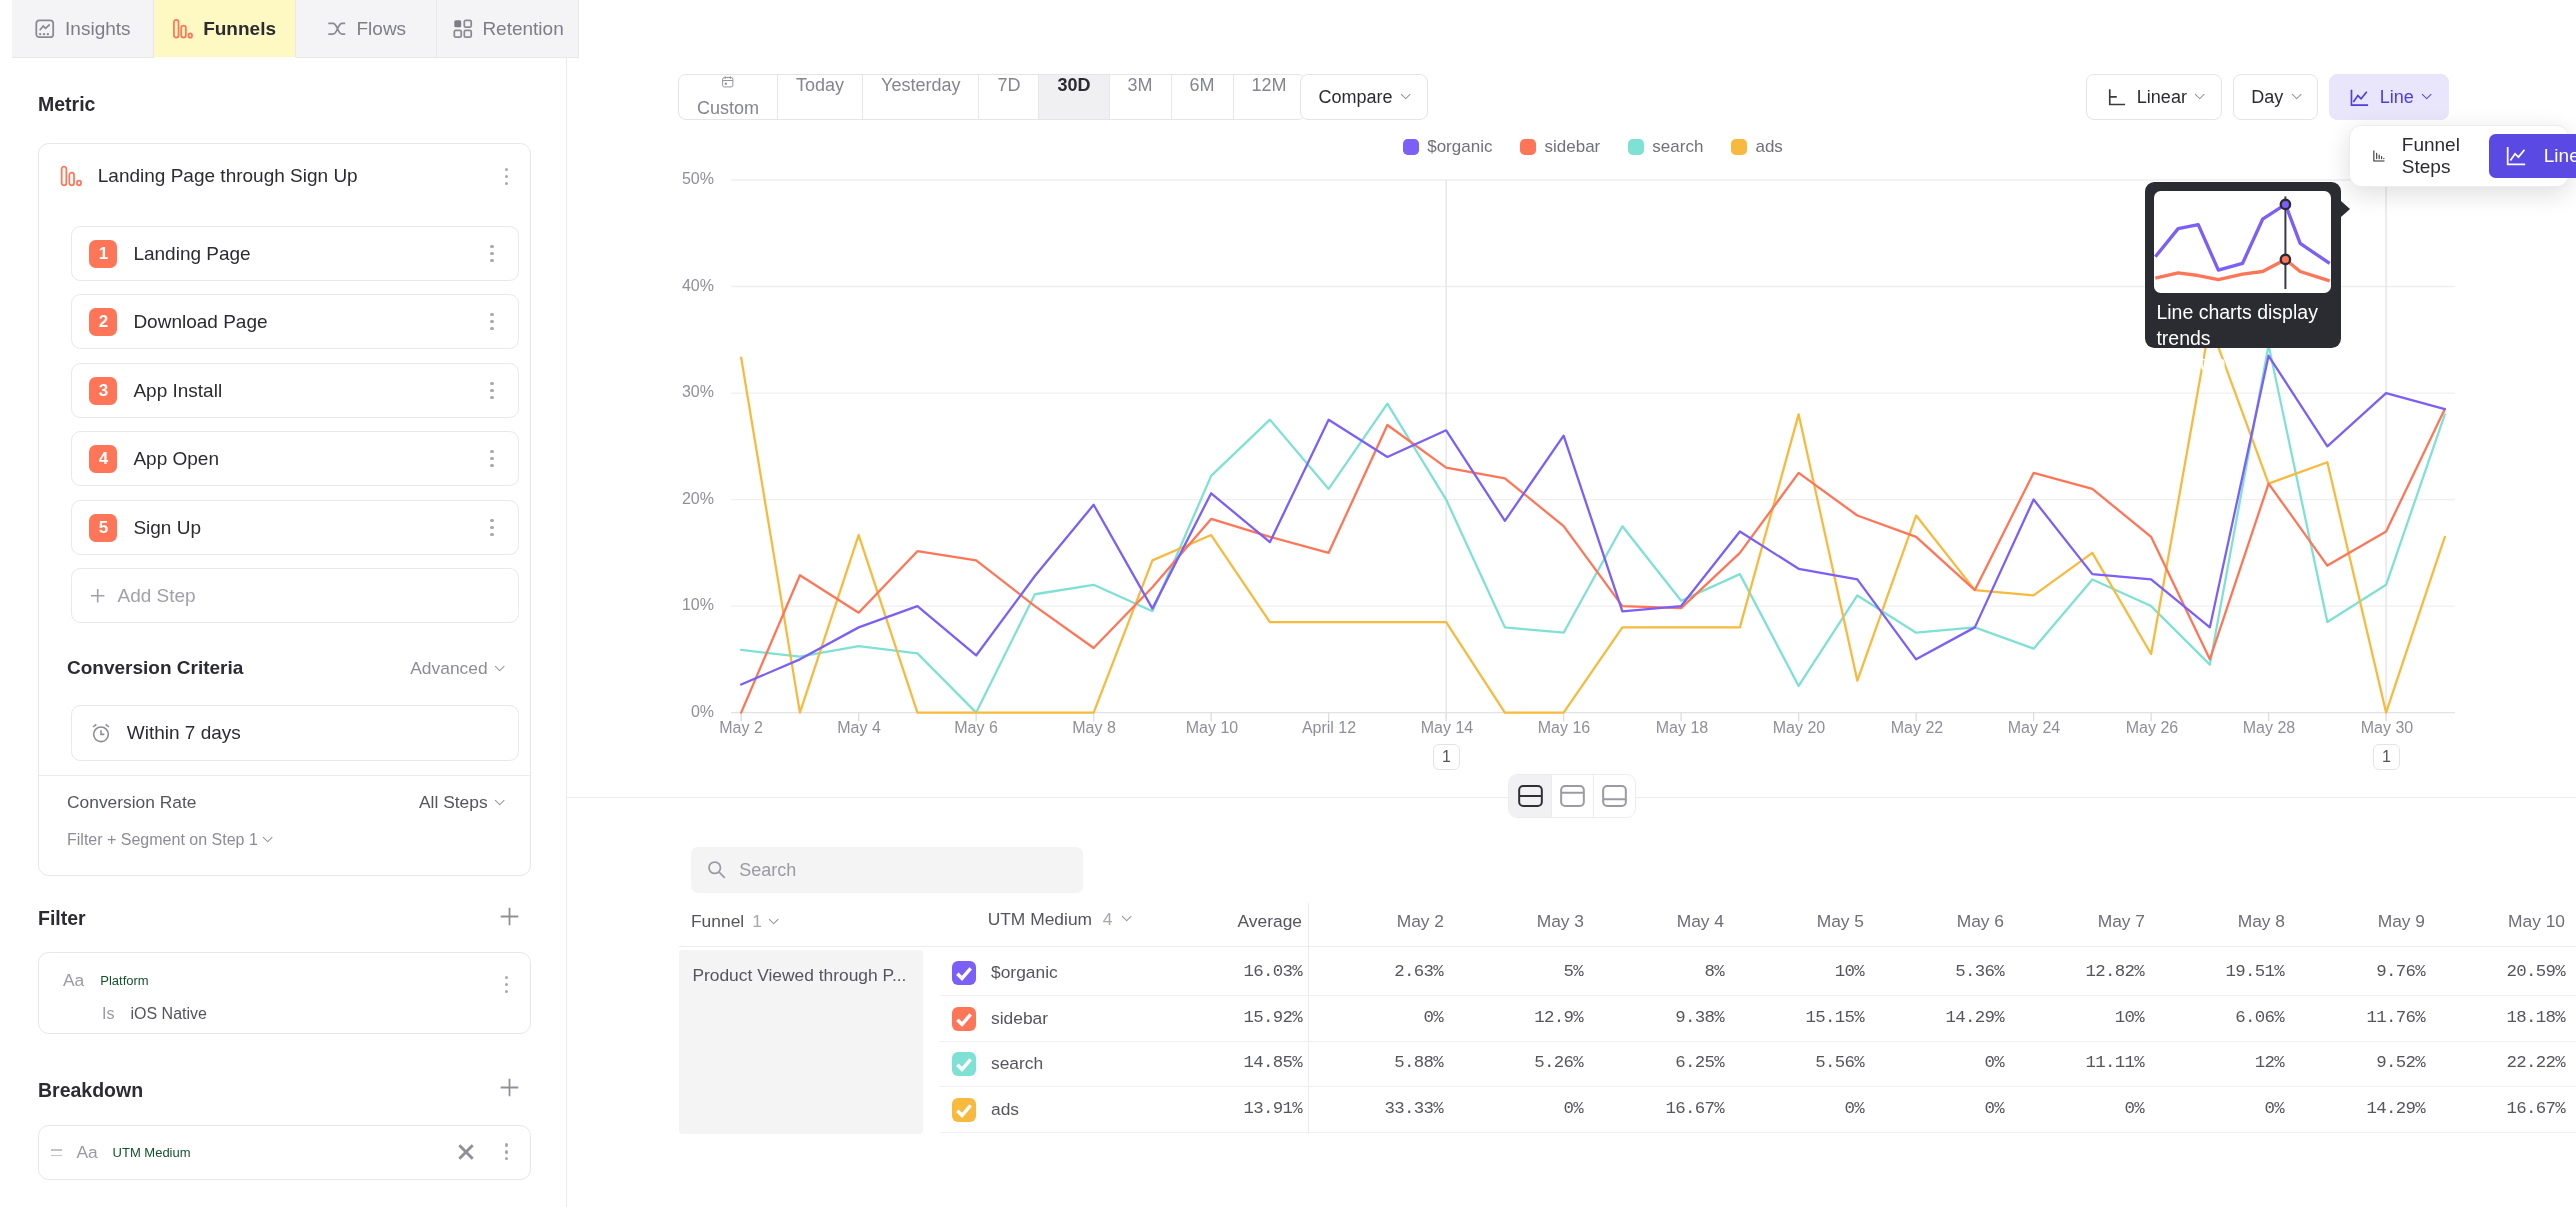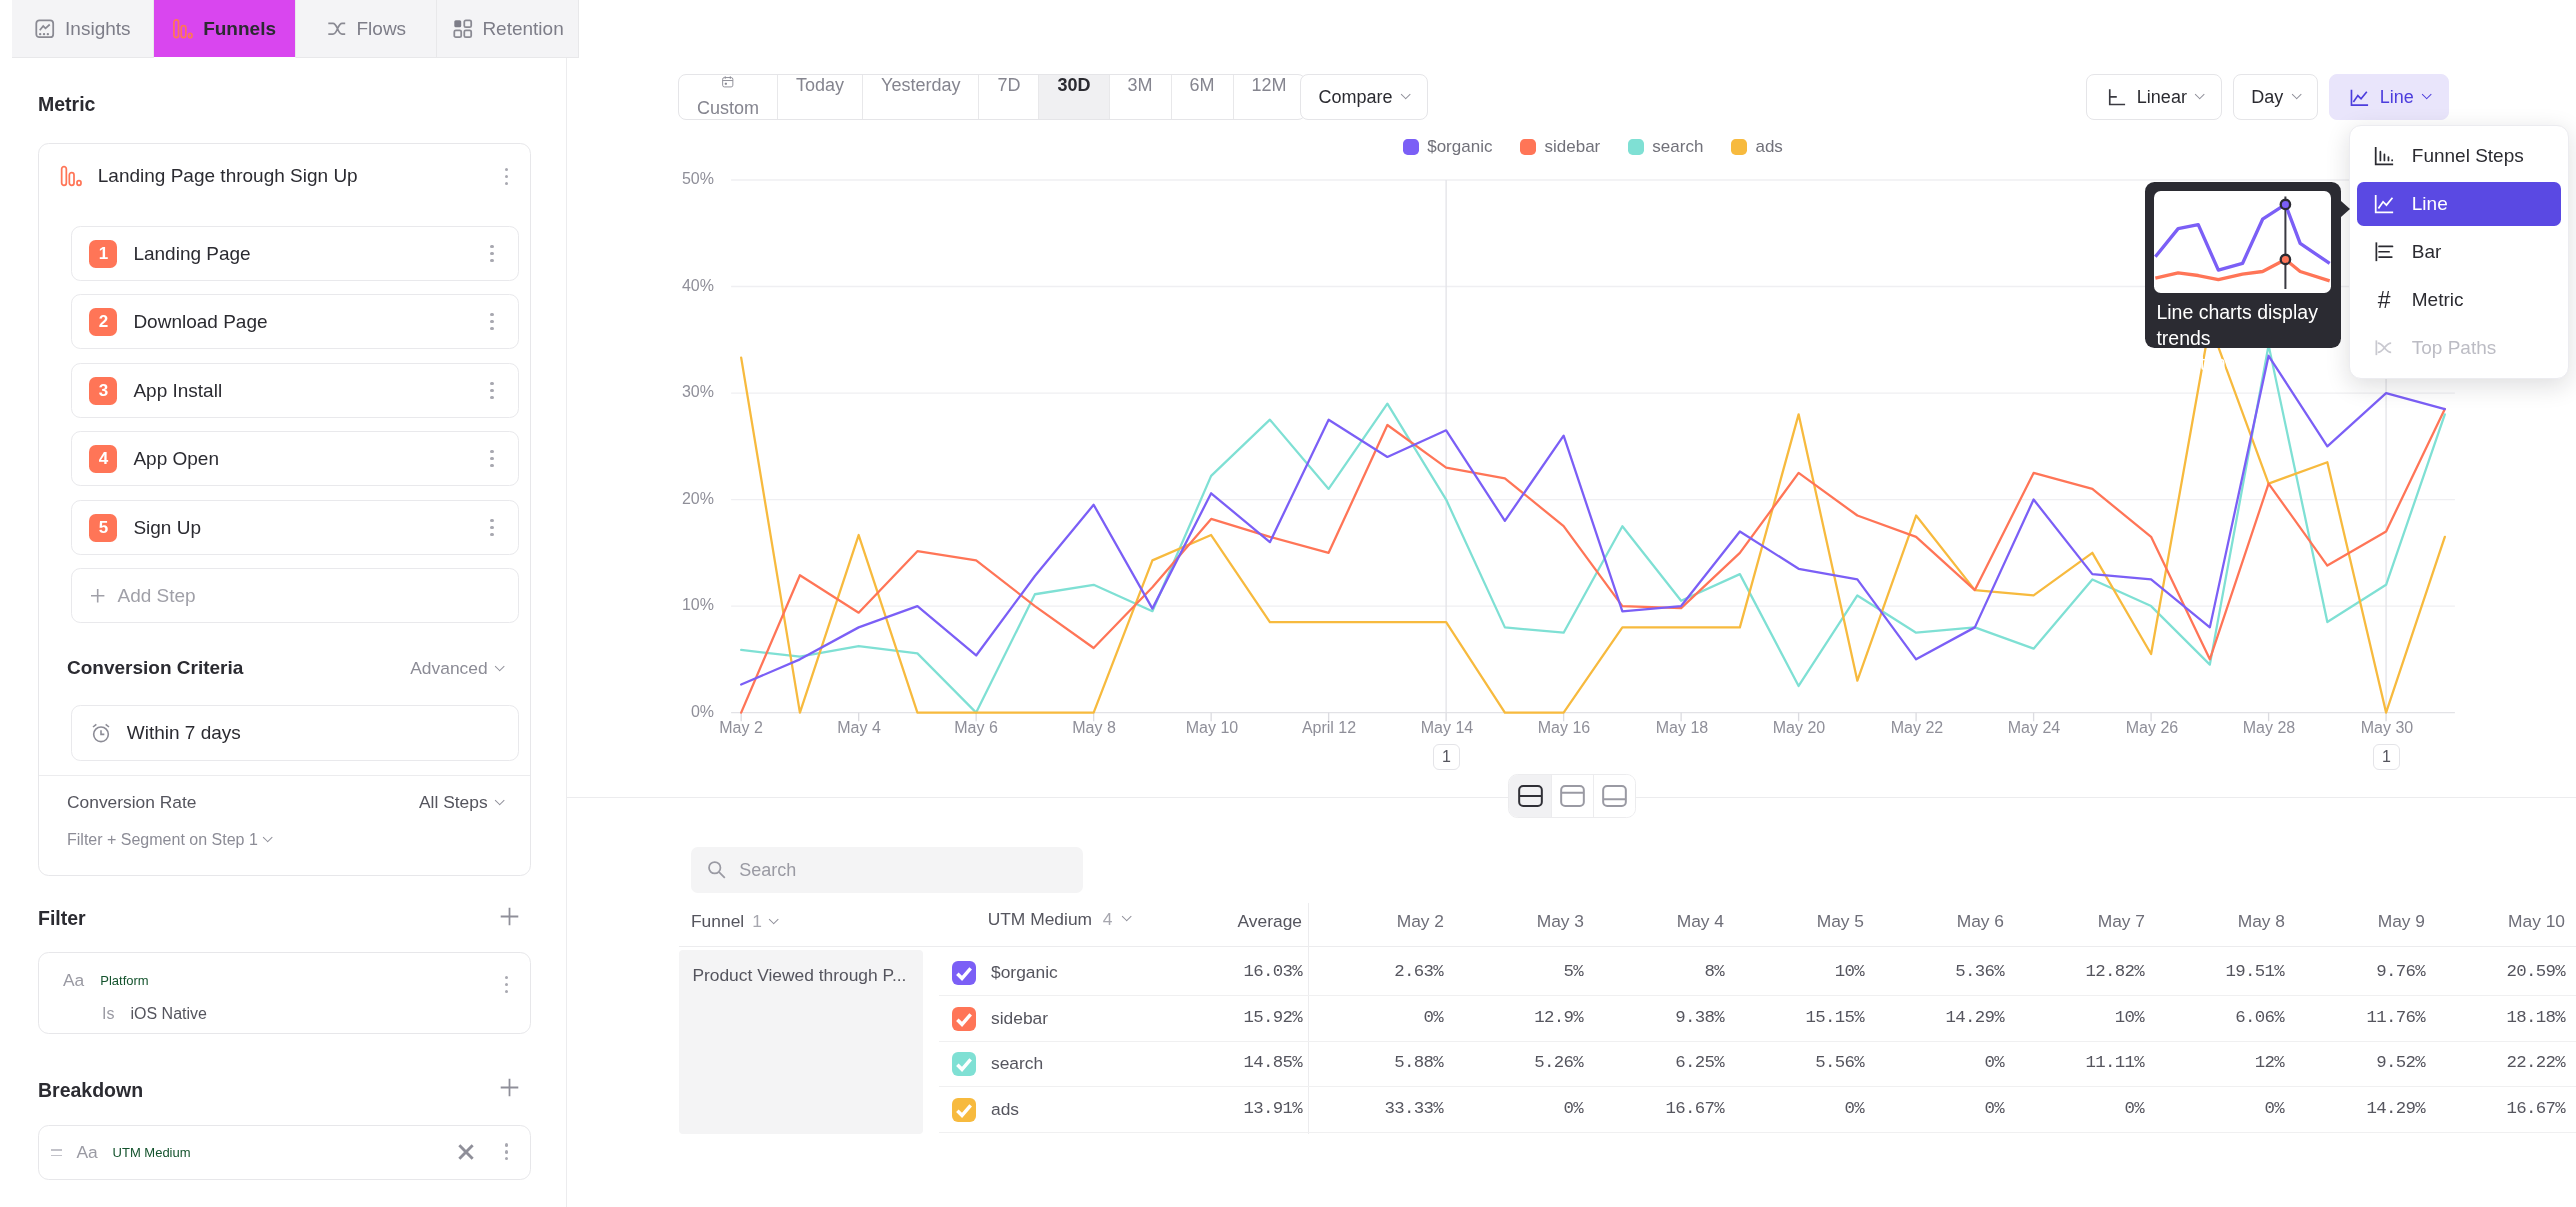--- a/index.html
+++ b/index.html
@@ -6,21 +6,21 @@
   html,body { width:2576px; height:1208px; overflow:hidden; background:#fff;
     font-family:"Liberation Sans", sans-serif; color:#2b2b31; }
 
   
   .tabbar { position:absolute; left:12px; top:0; width:2576px; height:58px; background:#fff; }
   .tabstrip { position:absolute; left:0; top:0; width:567px; height:58px; background:#f4f4f6;
     border-bottom:1.3px solid #e8e8ea; display:flex; }
   .tab { flex:1; display:flex; align-items:center; justify-content:center; gap:9.4px;
     font-size:19px; color:#7d7d88; border-right:1.3px solid #e8e8ea; cursor:pointer; }
   .tab svg { width:21.5px; height:21.5px; stroke:#8a8a93; fill:none; stroke-width:2.3; }
-  .tab.active { background:#d946ef; color:#2b2b31; font-weight:bold; margin-bottom:-1.3px; border-bottom:1.3px solid #fff; }
+  .tab.active { background:#fef9c3; color:#2b2b31; font-weight:bold; margin-bottom:-1.3px; border-bottom:1.3px solid #fff; }
   .tab.active svg { stroke:#ff7557; }
 
   
   .sidebar { position:absolute; left:0; top:58px; width:567px; height:1150px; background:#fff;
     border-right:1.3px solid #ececee; }
   .side-h { position:absolute; left:38px; font-size:19.5px; font-weight:bold; color:#2b2b31; }
   .plus-btn { position:absolute; width:23px; height:23px; color:#8f8f99; cursor:pointer; }
   .plus-btn svg { width:100%; height:100%; stroke:currentColor; stroke-width:2.6; }
   .card { position:absolute; left:38px; width:493px; background:#fff; border:1.3px solid #e7e7ea; border-radius:10.7px; }
   .metric-card { top:85px; height:733px; }
@@ -120,21 +120,21 @@
   .trow { position:absolute; left:372px; width:1637px; height:46px; border-bottom:1.3px solid #f0f0f1; }
   .cb { position:absolute; left:13.4px; top:10.7px; width:24px; height:24px; border-radius:6px; cursor:pointer; }
   .cb svg { width:24px; height:24px; fill:none; stroke:#fff; stroke-width:3.4; }
   .row-name { position:absolute; left:52px; top:12px; font-size:17.4px; color:#55555e; }
   .mono { font-family:"Liberation Mono", monospace; letter-spacing:-0.7px; color:#55555e; }
   .row-avg { position:absolute; left:282px; top:12px; width:81px; text-align:right; font-size:17.4px; }
 
   
   .menu { position:absolute; left:2349px; top:125px; width:220px; background:#fff; border:0.7px solid #ececf0;
     border-radius:12px; box-shadow:0 6.7px 24px rgba(20,20,30,.14); padding:8px 6.7px; z-index:50;
-    display:flex; flex-direction:column; gap:4px; }
+    display:flex; gap:4px; }
   .mi { height:44px; border-radius:6.7px; display:flex; align-items:center; gap:14.8px; padding:0 14.8px;
     font-size:19px; color:#2b2b31; cursor:pointer; }
   .mi svg { width:25.5px; height:25.5px; fill:none; stroke:#2b2b31; stroke-width:2.6; }
   .mi .hash { font-size:23px; font-weight:500; width:25.5px; text-align:center; }
   .mi.sel { background:#5a49e3; color:#fff; }
   .mi.sel svg { stroke:#fff; }
   .mi.dis { color:#bcbcc4; cursor:default; }
   .mi.dis svg { stroke:#c9c9d0; }
 
   

